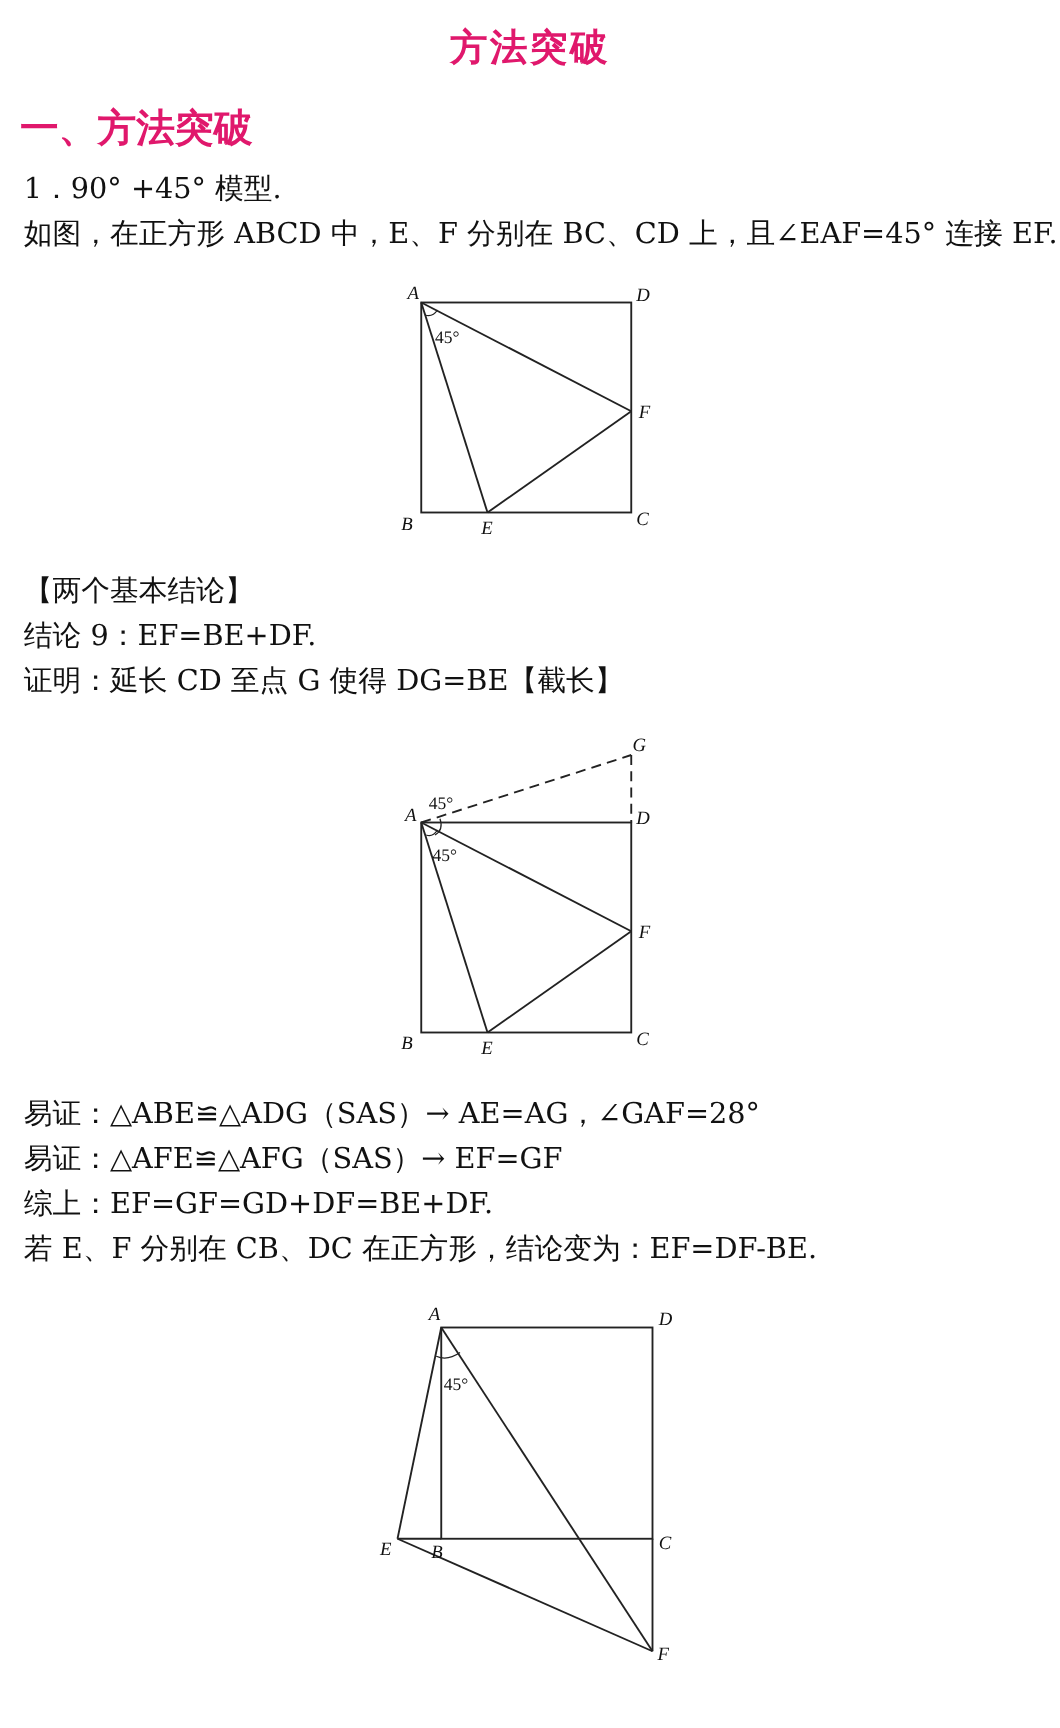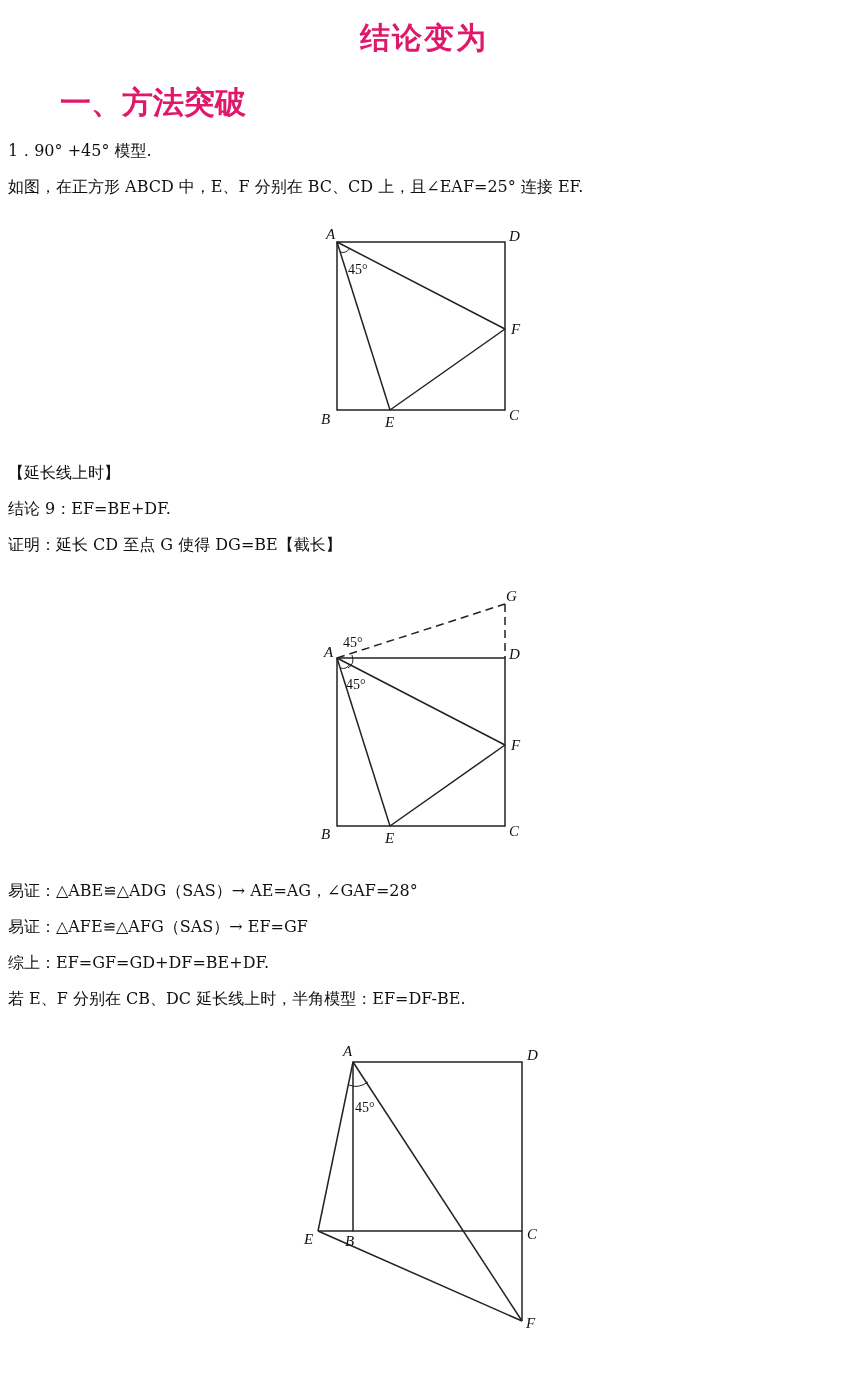--- a/index.html
+++ b/index.html
@@ -1,52 +1,52 @@
 <!DOCTYPE html>
 <html><head>
 <meta charset="utf-8">
 <style>
   html, body { margin: 0; padding: 0; background: #ffffff; }
   body { width: 848px; height: 1382px; position: relative; overflow: hidden;
          font-family: "DejaVu Serif", "Liberation Serif", serif; color: #111; }
   .title { position: absolute; top: 18px; left: 0; width: 848px; text-align: center;
            font-size: 30px; font-weight: bold; letter-spacing: 2px; }
-  .section { position: absolute; top: 82px; left: 16px; font-size: 31px; font-weight: bold; margin-left: 44px; }
-  .line { position: absolute; left: 8px; font-size: 16px; line-height: 22px; white-space: nowrap; }
+  .section { position: absolute; top: 82px; left: 16px; font-size: 31px; font-weight: bold; }
+  .line { position: absolute; left: 19px; font-size: 23px; line-height: 22px; white-space: nowrap; }
   svg { position: absolute; left: 0; }
   svg text { font-family: "Liberation Serif", serif; font-style: italic; font-size: 15px; fill: #111; }
   svg text.ang { font-style: normal; font-size: 14px; }
 </style>
 </head>
 <body>
 
-<div class="title" style="color:#E0186C">结论变为</div>
+<div class="title" style="color:#E0186C">方法突破</div>
 <div class="section" style="color:#E0186C">一、方法突破</div>
 
 <div class="line" style="top:140px">1．90° +45° 模型.</div>
-<div class="line" style="top:176px">如图，在正方形 ABCD 中，E、F 分别在 BC、CD 上，且∠EAF=25° 连接 EF.</div>
+<div class="line" style="top:176px">如图，在正方形 ABCD 中，E、F 分别在 BC、CD 上，且∠EAF=45° 连接 EF.</div>
 
 <svg style="top:0" width="848" height="440">
   <g stroke="#222" stroke-width="1.5" fill="none">
     <rect x="337" y="242" width="168" height="168"></rect>
     <line x1="337" y1="242" x2="390" y2="410"></line>
     <line x1="337" y1="242" x2="505" y2="329"></line>
     <line x1="390" y1="410" x2="505" y2="329"></line>
     <path d="M 340 252 Q 346 254 350 248" stroke-width="1"></path>
   </g>
   <text x="326" y="239">A</text>
   <text x="509" y="241">D</text>
   <text x="321" y="424">B</text>
   <text x="509" y="420">C</text>
   <text x="385" y="427">E</text>
   <text x="511" y="334">F</text>
   <text class="ang" x="348" y="274">45°</text>
 </svg>
 
-<div class="line" style="top:462px">【延长线上时】</div>
+<div class="line" style="top:462px">【两个基本结论】</div>
 <div class="line" style="top:498px">结论 9：EF=BE+DF.</div>
 <div class="line" style="top:534px">证明：延长 CD 至点 G 使得 DG=BE【截长】</div>
 
 <svg style="top:570px" width="848" height="290">
   <g transform="translate(0,-570)">
     <g stroke="#222" stroke-width="1.5" fill="none">
       <rect x="337" y="658" width="168" height="168"></rect>
       <line x1="337" y1="658" x2="390" y2="826"></line>
       <line x1="337" y1="658" x2="505" y2="745"></line>
       <line x1="390" y1="826" x2="505" y2="745"></line>
@@ -63,21 +63,21 @@
     <text x="385" y="843">E</text>
     <text x="511" y="750">F</text>
     <text class="ang" x="343" y="647">45°</text>
     <text class="ang" x="346" y="689">45°</text>
   </g>
 </svg>
 
 <div class="line" style="top:880px">易证：△ABE≌△ADG（SAS）→ AE=AG，∠GAF=28°</div>
 <div class="line" style="top:916px">易证：△AFE≌△AFG（SAS）→ EF=GF</div>
 <div class="line" style="top:952px">综上：EF=GF=GD+DF=BE+DF.</div>
-<div class="line" style="top:988px">若 E、F 分别在 CB、DC 延长线上时，半角模型：EF=DF-BE.</div>
+<div class="line" style="top:988px">若 E、F 分别在 CB、DC 在正方形，结论变为：EF=DF-BE.</div>
 
 <svg style="top:1030px" width="848" height="352">
   <g transform="translate(0,-1030)">
     <g stroke="#222" stroke-width="1.5" fill="none">
       <rect x="353" y="1062" width="169" height="169"></rect>
       <line x1="318" y1="1231" x2="353" y2="1231"></line>
       <line x1="522" y1="1231" x2="522" y2="1321"></line>
       <line x1="353" y1="1062" x2="318" y2="1231"></line>
       <line x1="353" y1="1062" x2="522" y2="1321"></line>
       <line x1="318" y1="1231" x2="522" y2="1321"></line>

